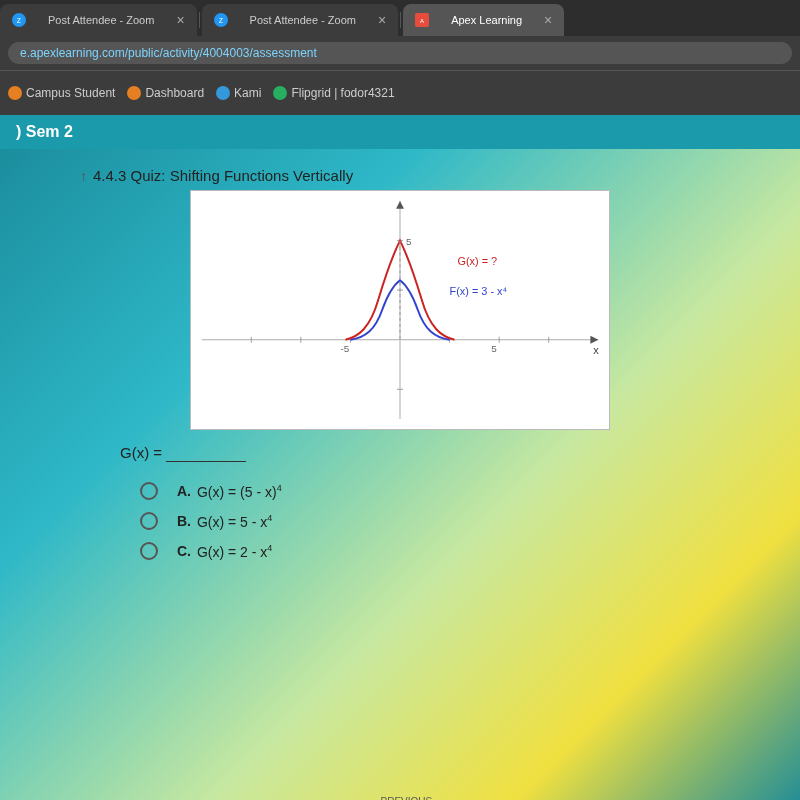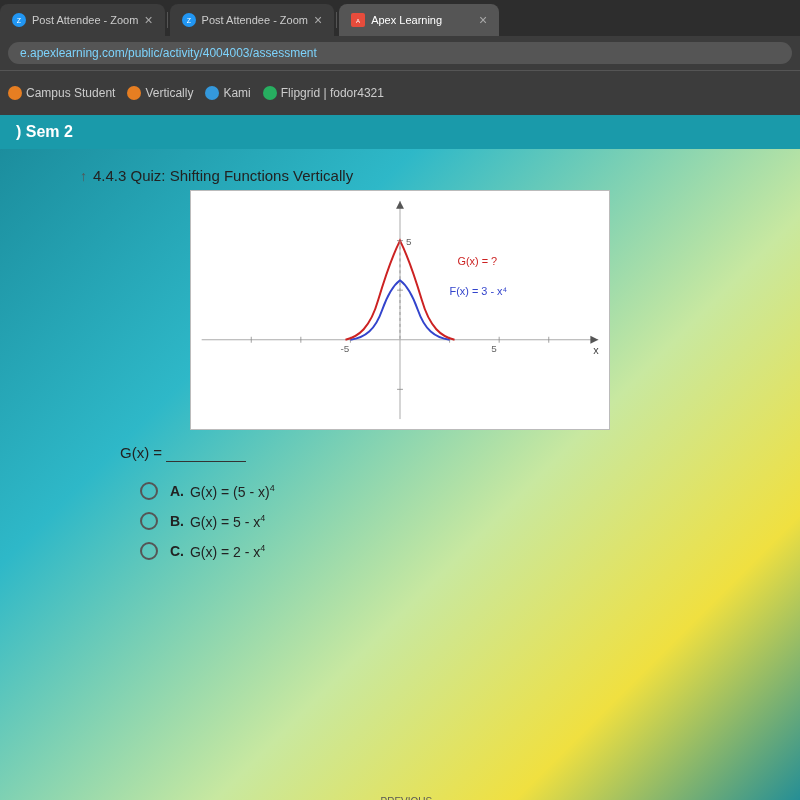--- a/index.html
+++ b/index.html
@@ -26,21 +26,21 @@
     }
 
     .tab {
       display: flex;
       align-items: center;
       padding: 0 12px;
       background: #3c3c3c;
       border-radius: 8px 8px 0 0;
       font-size: 12px;
       color: #ccc;
-      gap: 6px;
+      gap: 22px;
       min-width: 160px;
       max-width: 200px;
       position: relative;
     }
 
     .tab.active {
       background: #555;
       color: #fff;
     }
 
@@ -192,21 +192,21 @@
     .options-list {
       padding: 6px 80px;
       display: flex;
       flex-direction: column;
       gap: 12px;
     }
 
     .option-item {
       display: flex;
       align-items: center;
-      gap: 12px;
+      gap: 19px;
       font-size: 14px;
       color: #222;
     }
 
     .radio-circle {
       width: 18px;
       height: 18px;
       border: 2px solid #555;
       border-radius: 50%;
       flex-shrink: 0;
@@ -287,21 +287,21 @@
     </div>
   </div>
 
   <div class="bookmarks-bar">
     <div class="bookmark-item">
       <div class="bookmark-icon orange"></div>
       <span>Campus Student</span>
     </div>
     <div class="bookmark-item">
       <div class="bookmark-icon orange"></div>
-      <span>Vertically</span>
+      <span>Dashboard</span>
     </div>
     <div class="bookmark-item">
       <div class="bookmark-icon blue"></div>
       <span>Kami</span>
     </div>
     <div class="bookmark-item">
       <div class="bookmark-icon green"></div>
       <span>Flipgrid | fodor4321</span>
     </div>
   </div>

